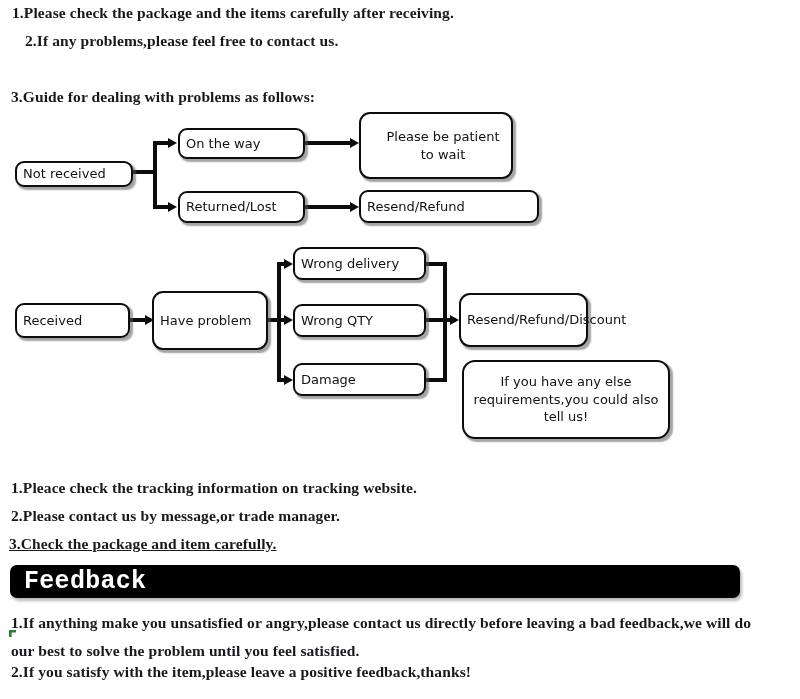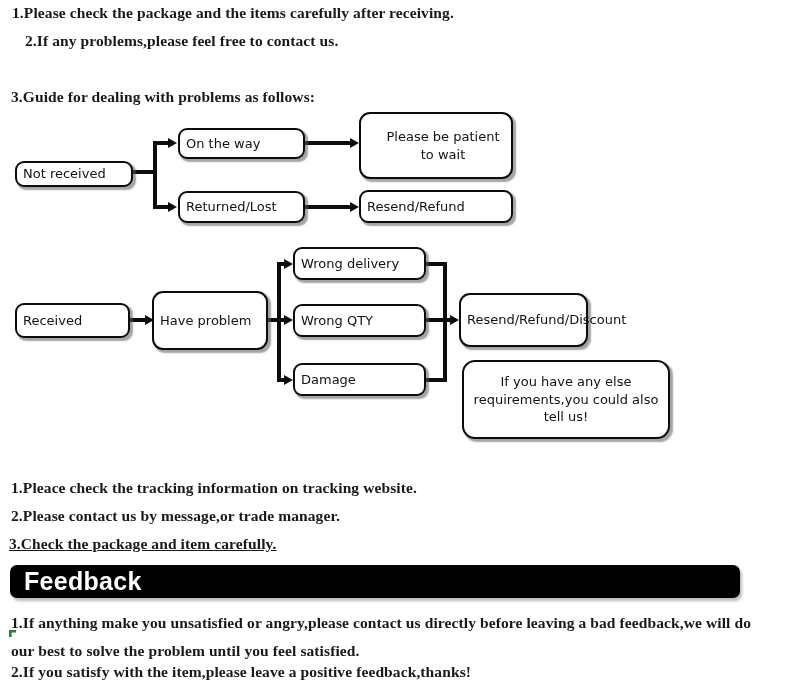--- a/index.html
+++ b/index.html
@@ -77,21 +77,21 @@
   .banner {
     position: absolute;
     box-sizing: border-box;
     background: #000000;
     border-radius: 7px;
     box-shadow: 2px 3px 3px rgba(120,120,120,.5);
     display: flex;
     align-items: center;
   }
   .banner-text {
-    font-family: Liberation Sans, sans-serif;
+    font-family: Liberation Mono, monospace;
     font-weight: bold;
     font-size: 25px;
     color: #ffffff;
     padding-left: 14px;
     letter-spacing: .3px;
     line-height: 1;
   }
 
   .green-mark {
     position: absolute;
@@ -136,21 +136,21 @@
 </div>
 
 <div class="fbox tall" style="left:359px; top:112px; width:154px; height:67px;padding-left:20px;">
   <span>Please be patient to wait</span>
 </div>
 
 <div class="fbox" style="left:178px; top:191px; width:127px; height:32px;">
   <span>Returned/Lost</span>
 </div>
 
-<div class="fbox" style="left:359px; top:190px; width:154px; height:33px;">
+<div class="fbox" style="left:359px; top:190px; width:180px; height:33px;">
   <span>Resend/Refund</span>
 </div>
 
 <div class="flow">
 
   <div class="ln" style="left:130px; top:318px; width:18px; height:4px;"></div>
   <div class="arrow" style="left:145px; top:315px;"></div>
 
   <div class="ln" style="left:268px; top:318px; width:13px; height:4px;"></div>
 

